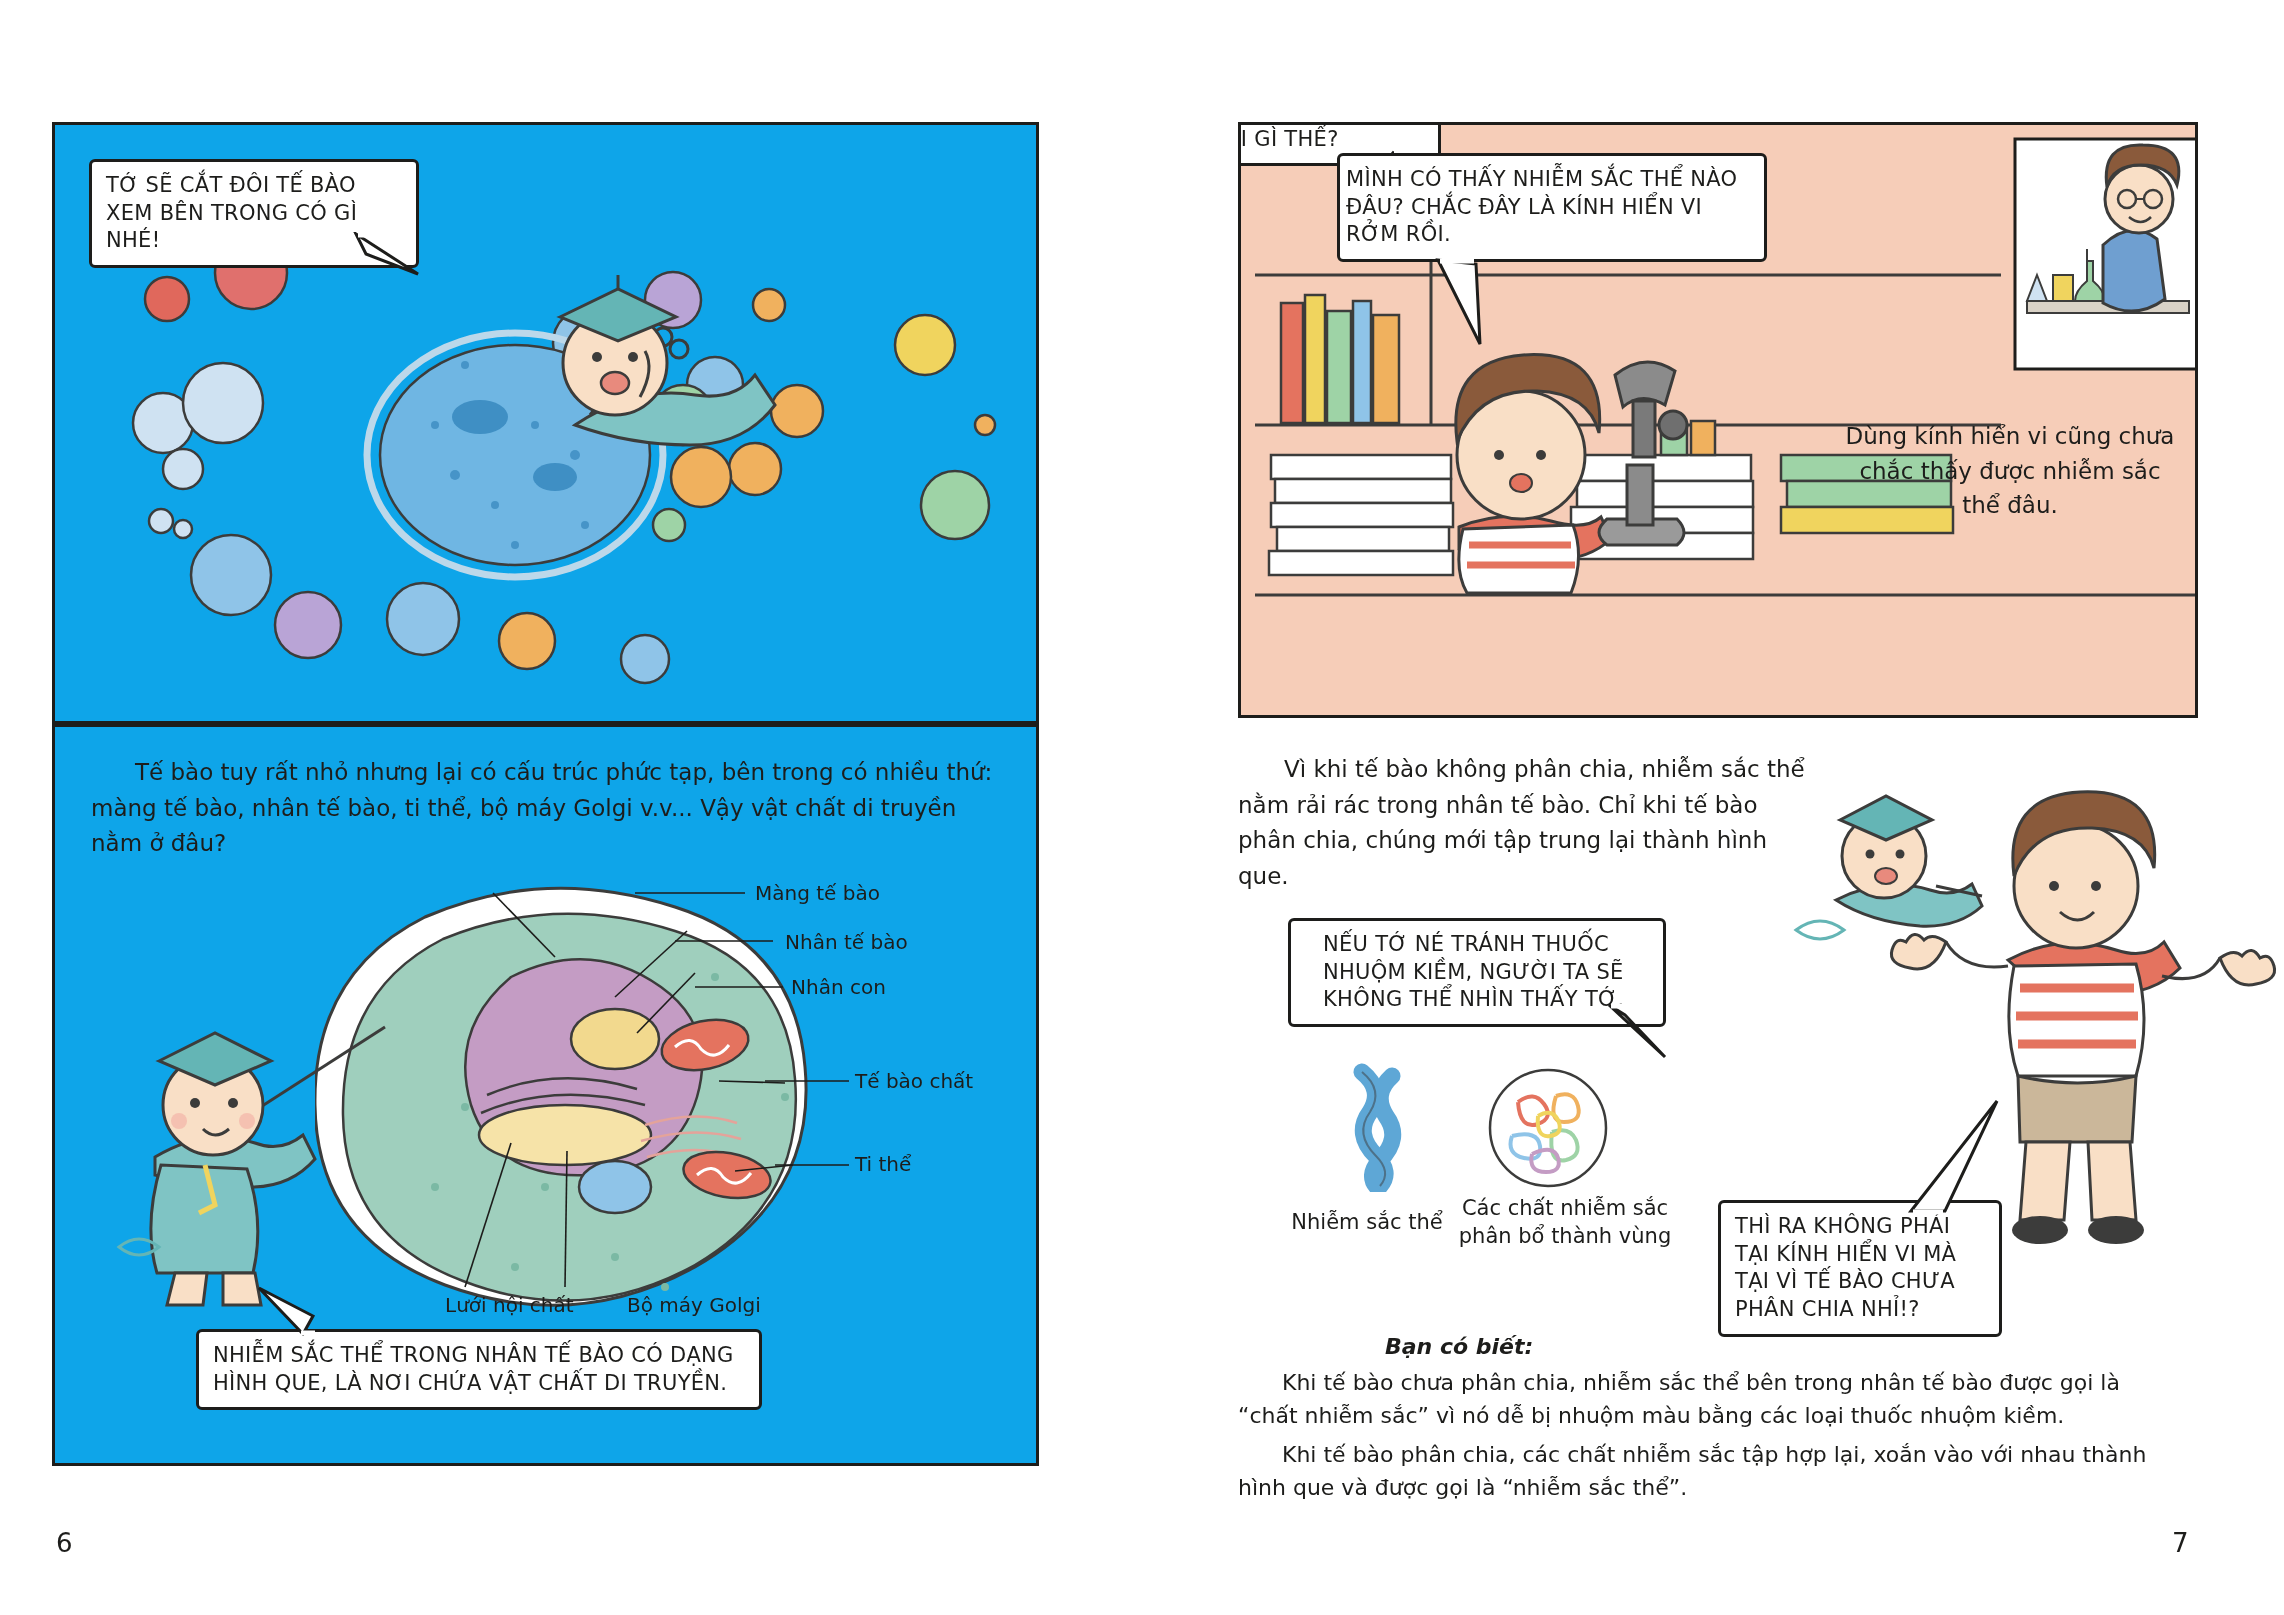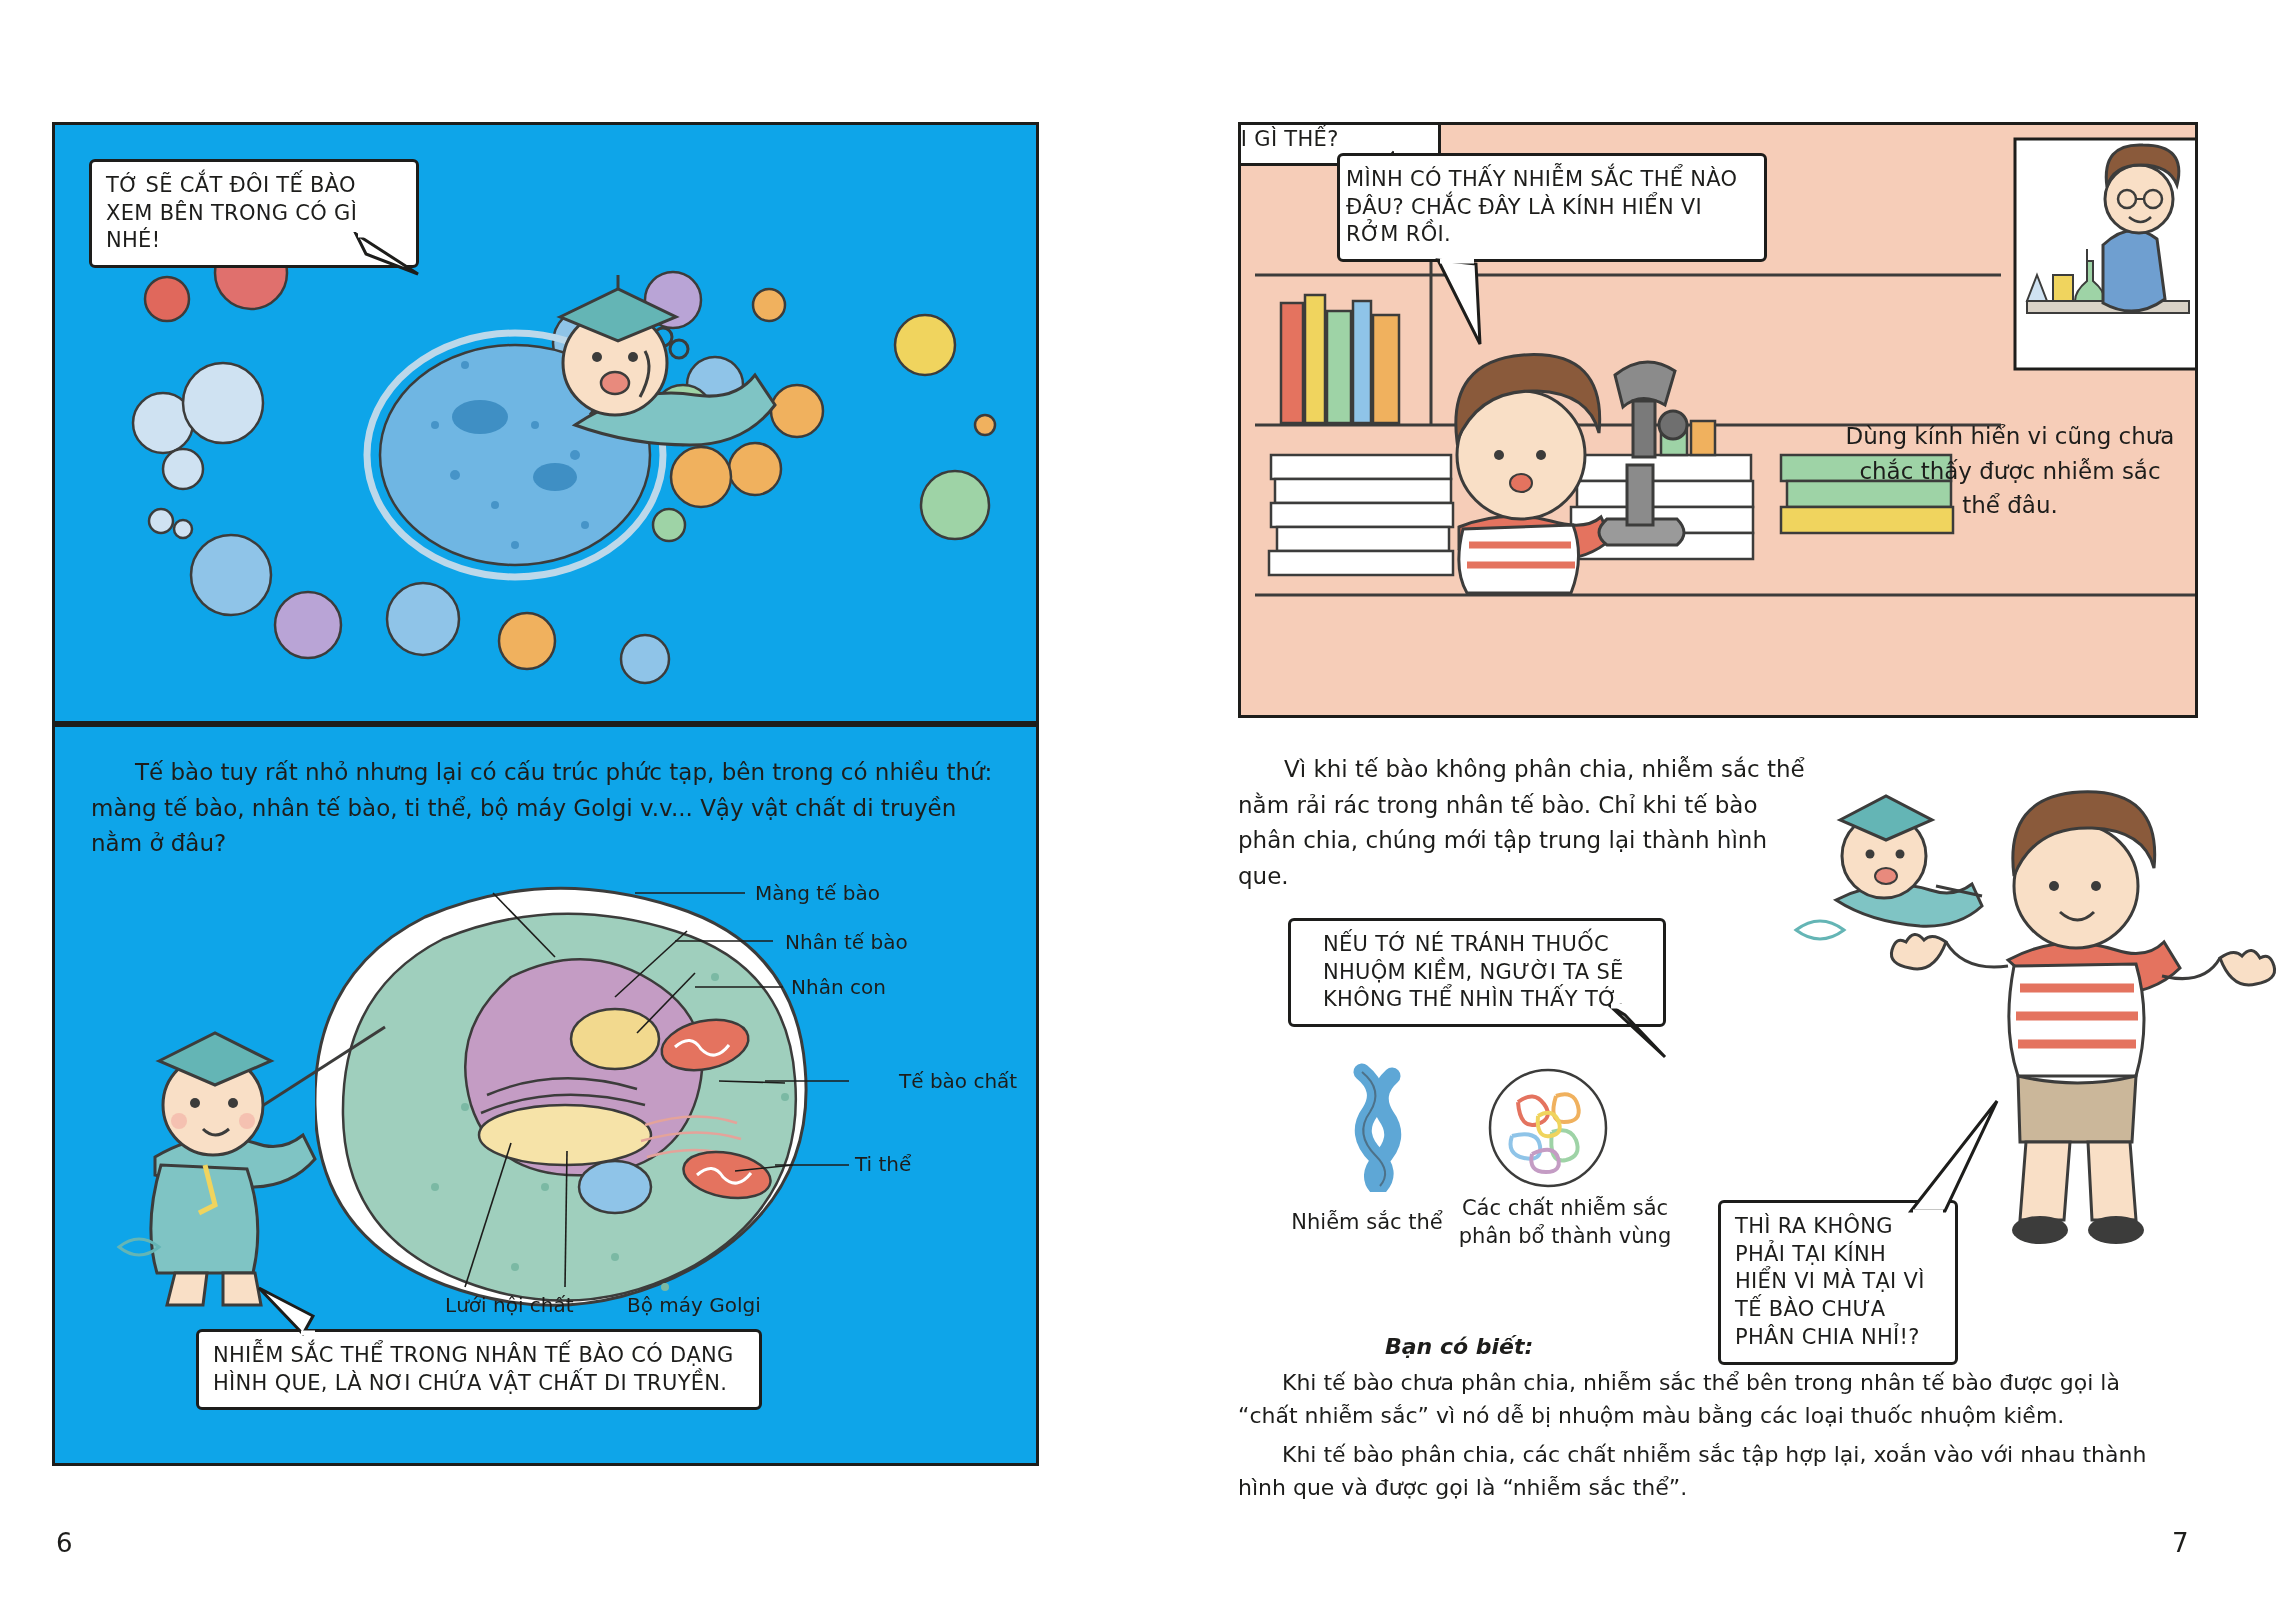--- a/index.html
+++ b/index.html
@@ -190,21 +190,21 @@
         <path d="M404 224 L470 226"></path>
         <path d="M420 314 L478 308"></path>
         <path d="M196 286 L150 430"></path>
         <path d="M252 294 L250 430"></path>
       </g>
     </svg>
 
     <div class="label" style="left:700px;top:154px;">Màng tế bào</div>
     <div class="label" style="left:730px;top:203px;text-align:right;">Nhân tế bào</div>
     <div class="label" style="left:736px;top:248px;">Nhân con</div>
-    <div class="label" style="left:800px;top:342px;margin-left:44px;">Tế bào chất</div>
+    <div class="label" style="left:800px;top:342px;">Tế bào chất</div>
     <div class="label" style="left:800px;top:425px;">Ti thể</div>
     <div class="label" style="left:390px;top:566px;">Lưới nội chất</div>
     <div class="label" style="left:572px;top:566px;">Bộ máy Golgi</div>
 
     <svg width="400" height="420" style="position:absolute;left:580px;top:140px;">
       <g stroke="#1d1d1b" stroke-width="1.6" fill="none">
         <path d="M0 26 L110 26"></path>
         <path d="M40 74 L138 74"></path>
         <path d="M60 120 L148 120"></path>
         <path d="M130 214 L214 214"></path>
@@ -412,21 +412,21 @@
       <path d="M34 78 q-6 18 12 22 q18 4 16 -12 q-2 -16 -28 -10" stroke="#8fc4e8"></path>
       <path d="M74 74 q18 -6 24 8 q6 16 -10 20 q-18 4 -14 -28" stroke="#9ed3a6"></path>
       <path d="M54 96 q-4 18 14 18 q16 0 12 -14 q-4 -14 -26 -4" stroke="#c49cc4"></path>
       <path d="M60 58 q14 -8 20 4 q6 14 -8 16 q-14 2 -12 -20" stroke="#f0d45e"></path>
     </g>
   </svg>
 
   <div class="label" style="left:1272px;top:1210px;width:190px;text-align:center;font-size:21px;">Nhiễm sắc thể</div>
   <div class="label" style="left:1440px;top:1194px;width:250px;text-align:center;white-space:normal;font-size:21px;line-height:1.35;">Các chất nhiễm sắc phân bổ thành vùng</div>
 
-  <div class="bubble caps" style="left:1718px;top:1200px;width:240px;">
+  <div class="bubble caps" style="left:1718px;top:1200px;width:284px;">
     <span>THÌ RA KHÔNG PHẢI TẠI KÍNH HIỂN VI MÀ TẠI VÌ TẾ BÀO CHƯA PHÂN CHIA NHỈ!?</span>
     <svg width="108" height="120" style="position:absolute;left:180px;top:-104px;">
       <path d="M10 112 L96 2 L44 112 Z" fill="#ffffff" stroke="#1d1d1b" stroke-width="3"></path>
       <path d="M12 113 L42 113" stroke="#ffffff" stroke-width="5"></path>
     </svg>
   </div>
 
   <div class="plain-text" style="left:1348px;top:1330px;font-weight:bold;font-style:italic;font-size:22px;margin-left:37px;">Bạn có biết:</div>
   <div class="plain-text" style="left:1238px;top:1366px;width:948px;text-indent:44px;font-size:22px;line-height:1.5;">Khi tế bào chưa phân chia, nhiễm sắc thể bên trong nhân tế bào được gọi là “chất nhiễm sắc” vì nó dễ bị nhuộm màu bằng các loại thuốc nhuộm kiềm.</div>
   <div class="plain-text" style="left:1238px;top:1438px;width:960px;text-indent:44px;font-size:22px;line-height:1.5;">Khi tế bào phân chia, các chất nhiễm sắc tập hợp lại, xoắn vào với nhau thành hình que và được gọi là “nhiễm sắc thể”.</div>

